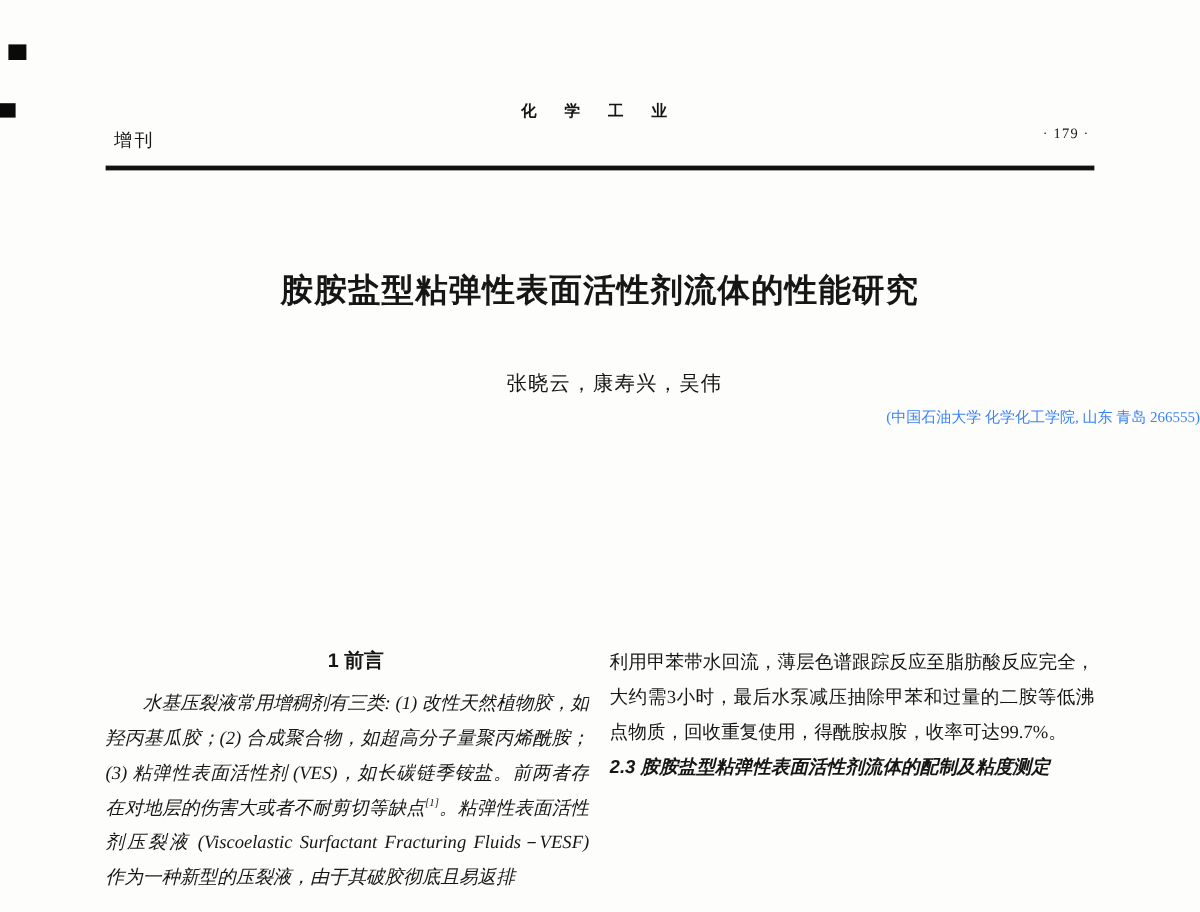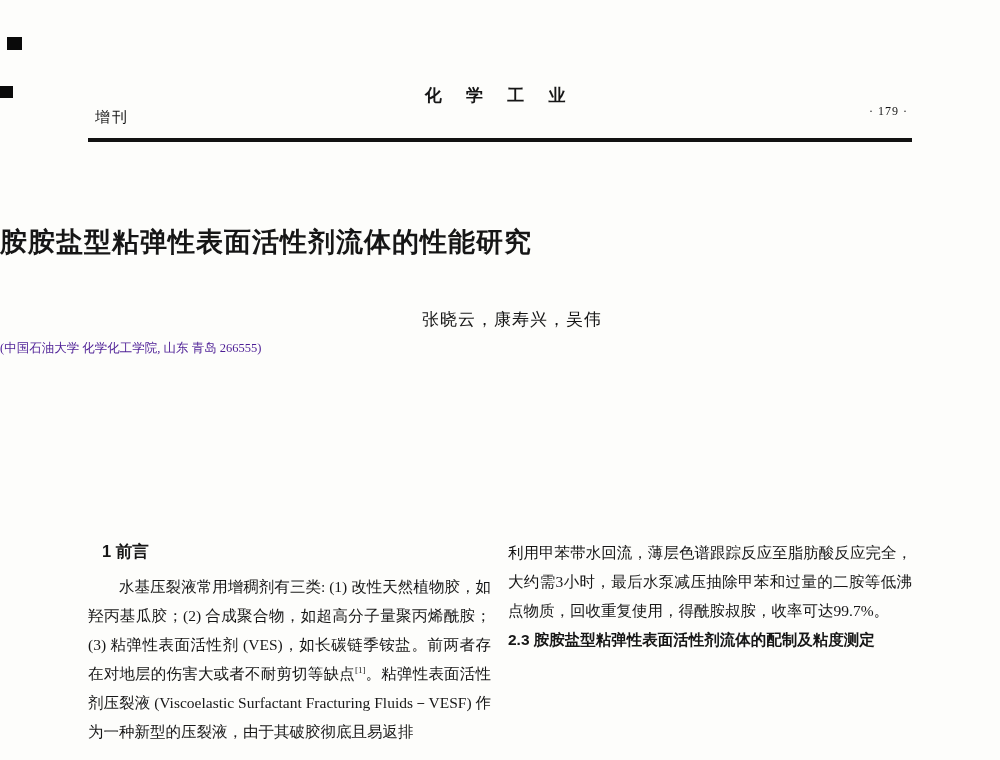--- a/index.html
+++ b/index.html
@@ -20,81 +20,82 @@
   .artifact-1 { left: 7px;  top: 37px; width: 15px; height: 13px; }
   .artifact-2 { left: 0px;  top: 86px; width: 13px; height: 12px; }
 
   
   .issue-label {
     position: absolute; left: 95px; top: 108px;
     font-size: 15px; letter-spacing: 2px; text-align: right;
   }
   .journal-cn {
     position: absolute; left: 0; top: 84px; width: 100%;
-    text-align: center; font-size: 17px; font-weight: bold;
+    text-align: center; font-size: 13px; font-weight: bold;
     letter-spacing: 10px;
   }
   .journal-en {
     position: absolute; left: 0; top: 110px; width: 100%;
     text-align: center; font-size: 15px; font-weight: bold;
     letter-spacing: 2px;
   }
   .page-number {
     position: absolute; right: 92px; top: 104px;
     font-size: 12px; letter-spacing: 1px;
   }
   .header-rule {
     position: absolute; left: 88px; top: 138px;
     width: 824px; height: 4px; background: #121212;
   }
 
   
   .article-title {
     position: absolute; left: 0; top: 224px; width: 100%;
-    font-size: 27px; font-weight: bold;
+    text-align: center; font-size: 27px; font-weight: bold;
     letter-spacing: 1px;
     font-family: "Liberation Sans", "DejaVu Sans", sans-serif;
   }
   .authors {
     position: absolute; left: 12px; top: 308px; width: 100%;
     text-align: center; font-size: 17px; letter-spacing: 1px;
   }
   .affiliation {
     position: absolute; left: 0; top: 340px; width: 100%;
-    text-align: left; font-size: 12.5px; color: #4c1d95;
+    text-align: right; font-size: 12.5px; color: #3b82f6;
   }
 
   
   .abstract-block {
     position: absolute; left: 115px; top: 378px; width: 778px;
     font-size: 13.5px; line-height: 23px; text-align: justify;
   }
   .abstract-block p { margin: 0; }
   .bold-label { font-weight: bold; margin-right: 6px; }
   sup.ref { font-size: 9px; line-height: 0; }
 
   
   .col {
     position: absolute; top: 538px; height: 226px; overflow: hidden;
     font-size: 15.5px; line-height: 29px; text-align: justify;
   }
   .col-left  { left: 88px;  width: 403px; }
   .col-right { left: 508px; width: 404px; }
   .section-heading {
     font-size: 16.5px; font-weight: bold; margin: 0 0 7px 14px;
-    line-height: 27px; text-align: left;
+    line-height: 27px; text-align: center;
     font-family: "Liberation Sans", "DejaVu Sans", sans-serif;
   }
   .sub-heading {
     font-size: 15.5px; font-weight: bold; margin: 0;
     line-height: 29px; text-align: justify;
     font-family: "Liberation Sans", "DejaVu Sans", sans-serif;
+    font-style: italic;
   }
   .col p.body-para { margin: 0; }
-  .indent { text-indent: 2em; }
+  .indent { text-indent: 2em; font-style: italic; }
 </style>
 </head>
 <body>
 
 <div class="page">
 
   <div class="artifact artifact-1"></div>
   <div class="artifact artifact-2"></div>
 
   <div class="issue-label">增刊</div>

